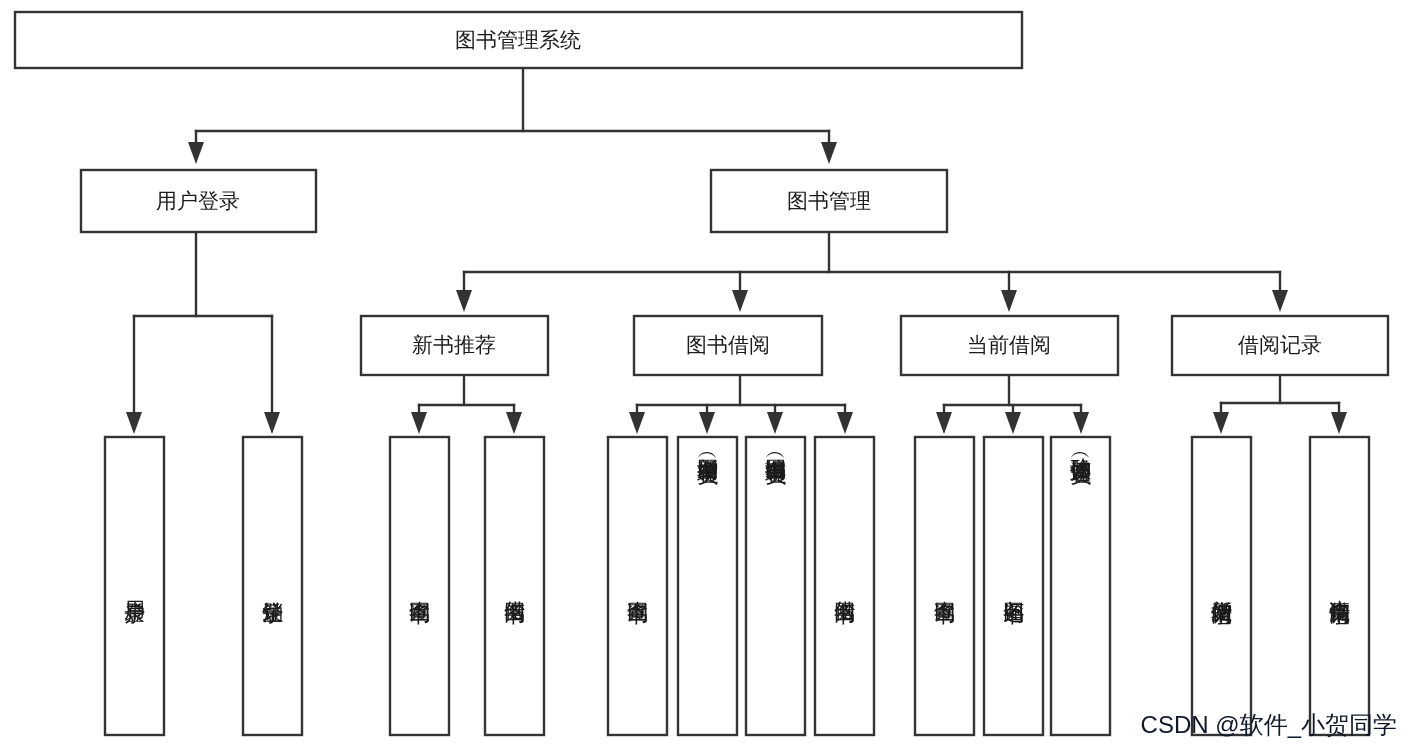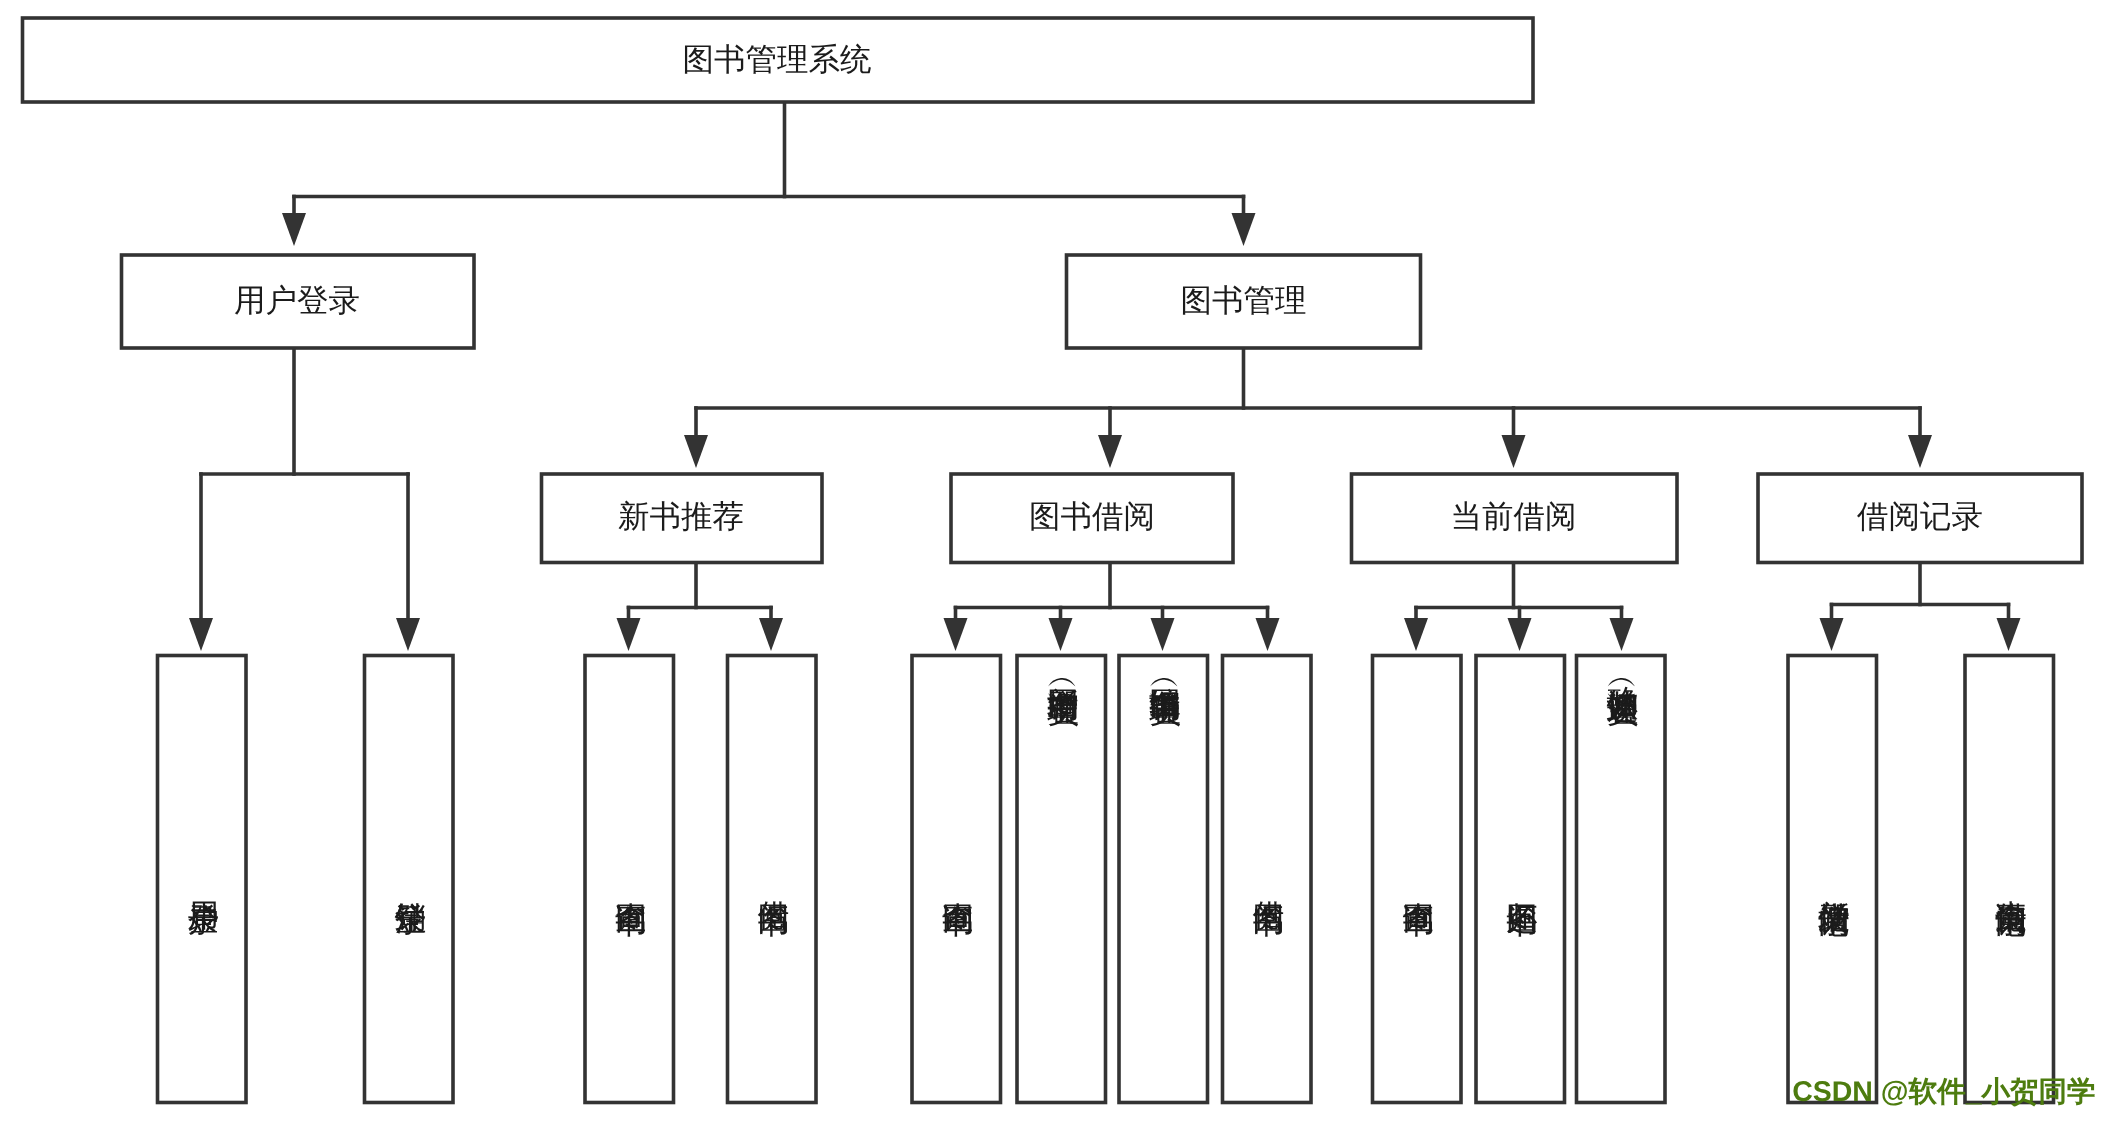--- a/index.html
+++ b/index.html
@@ -64,25 +64,24 @@
     color: #1b1b1b;
     letter-spacing: 1px;
     white-space: nowrap;
     text-align: center;
   }
   .watermark {
     position: absolute;
     right: 8px;
     bottom: 6px;
     font-family: "Liberation Sans", "DejaVu Sans", sans-serif;
-    font-size: 19px;
-    color: #4d7c0f;
+    font-size: 24px;
+    color: #0f172a;
     white-space: nowrap;
     user-select: none;
-    font-weight: bold;
   }
 </style>
 </head>
 <body>
 
 <div id="diagram-root">
 
   <svg id="tree-svg" viewBox="0 0 1405 747">
 
     <g>

